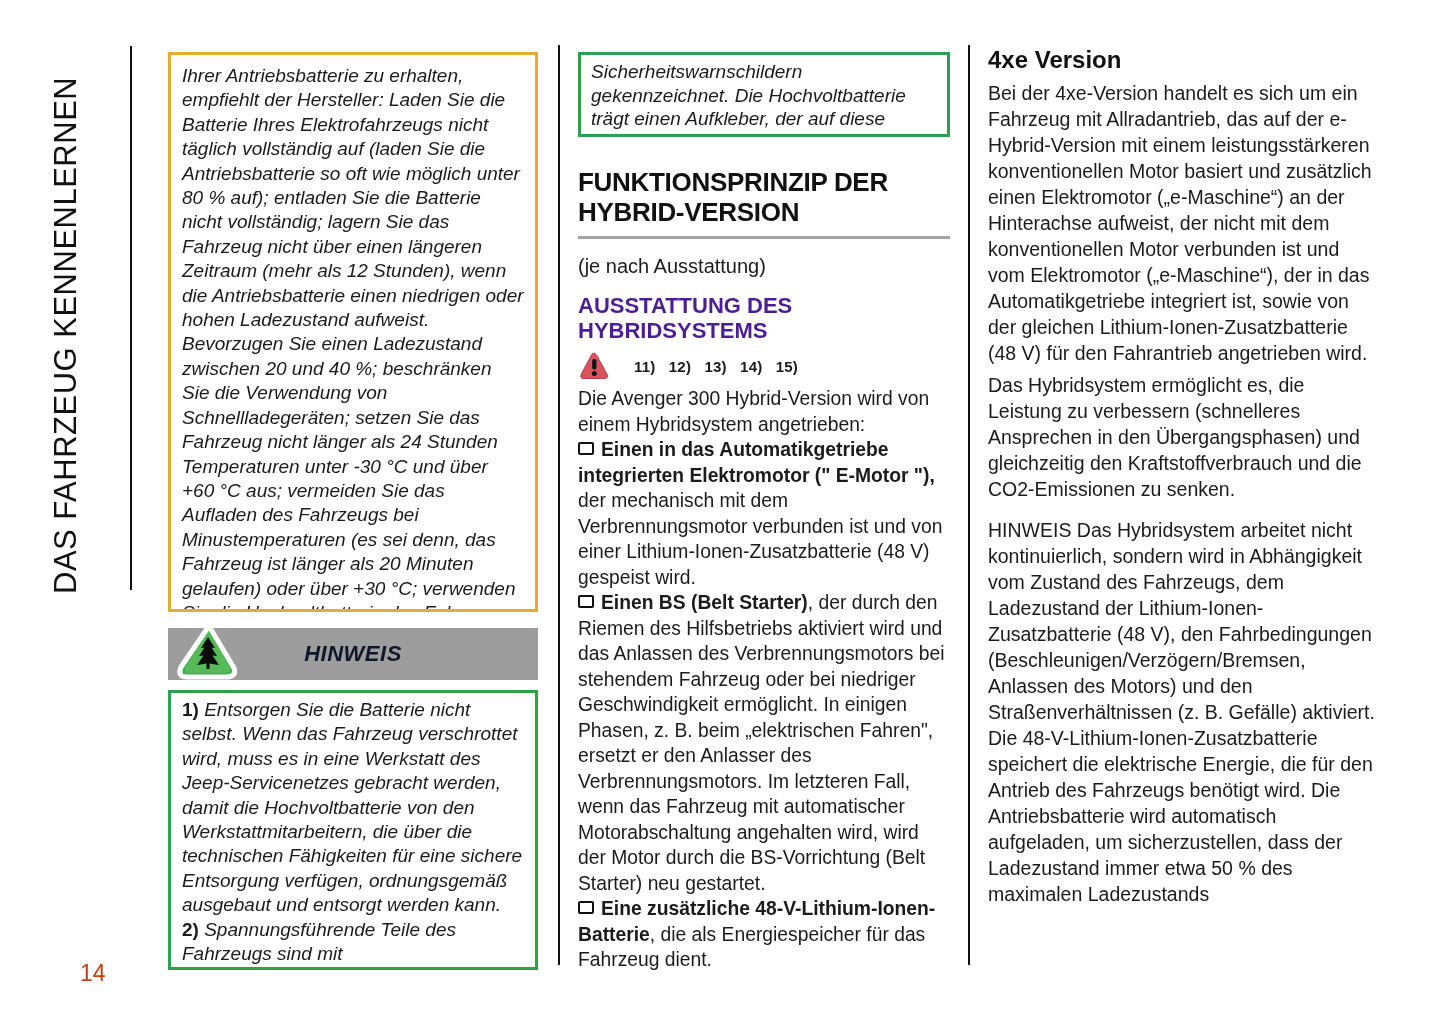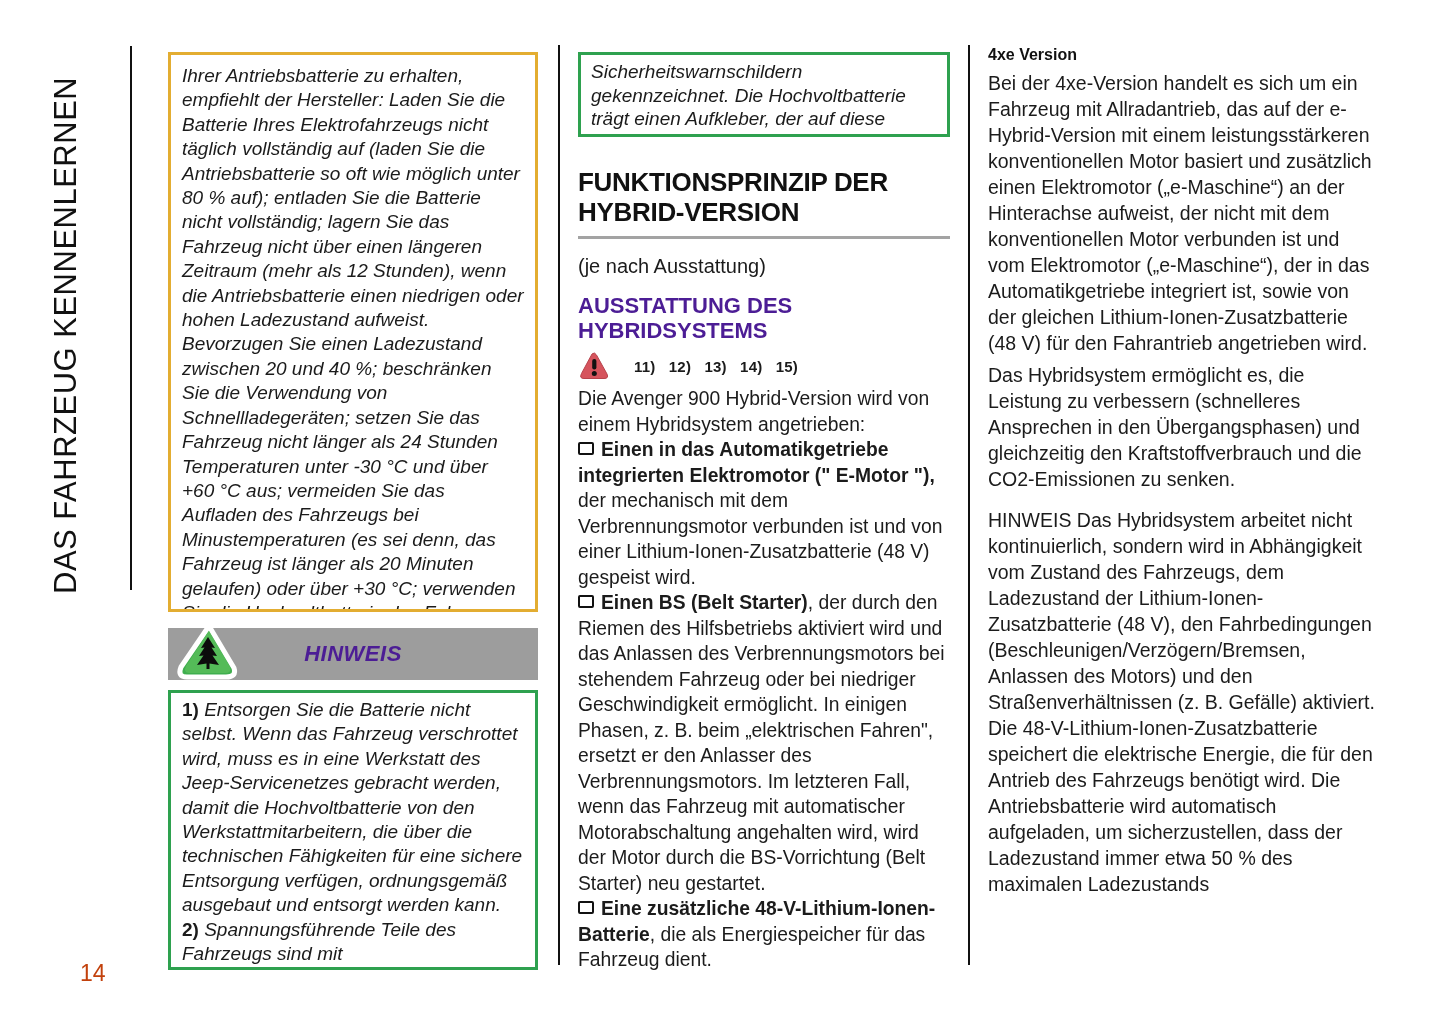--- a/index.html
+++ b/index.html
@@ -34,42 +34,42 @@
   .box.greenL{border:3px solid #2ea14f;height:280px;margin-top:10px;padding-top:5px;}
   .box.greenM{border:3px solid #2ea14f;height:85px;line-height:23.6px;padding:5px 10px;}
   .box b{font-style:normal;font-weight:bold;}
 
   
   .banner{
     position:relative;margin-top:16px;height:52px;background:#9d9d9d;
     display:flex;align-items:center;justify-content:center;
   }
   .banner .label{
-    color:#4c1d95;font-weight:bold;font-style:italic;font-size:22px;letter-spacing:.5px;
+    color:#0f172a;font-weight:bold;font-style:italic;font-size:22px;letter-spacing:.5px;
   }
   .tree-badge{position:absolute;left:7px;top:-7px;width:64px;height:64px;}
 
   
   .h1{
     margin:30px 0 16px 0;font-size:26px;font-weight:bold;letter-spacing:-.3px;
     line-height:30px;color:#111;border-bottom:3px solid #a3a3a3;padding-bottom:9px;
   }
   .subtitle{margin:11px 0 0 0;font-size:20px;}
   .h2{margin:15px 0 0 0;font-size:22px;font-weight:bold;line-height:25px;color:#4c1d95;}
   .warnrow{margin:9px 0 0 0;display:flex;align-items:center;gap:25px;}
   .warnrow .refs{font-weight:bold;font-size:15px;word-spacing:9px;letter-spacing:.2px;}
   .body-p{margin:5px 0 0 0;font-size:19.3px;line-height:25.5px;}
   .li{margin:0;font-size:19.3px;line-height:25.5px;}
   .sq{
     display:inline-block;width:12px;height:9px;border:2.5px solid #111;
     border-radius:2px;margin-right:7px;vertical-align:1px;
   }
 
   
-  .h3{margin:0;font-size:16px;font-weight:bold;color:#111;}
+  .h3{margin:0;font-size:24px;font-weight:bold;color:#111;}
   .col3 p{margin:6px 0 0 0;font-size:19.5px;line-height:26px;}
   .col3 p.gap{margin-top:15px;}
 
   
   .pagenum{position:absolute;left:80px;top:960px;font-size:23px;color:#c2410c;}
 </style>
 </head>
 <body>
 
 <div class="page">
@@ -119,21 +119,21 @@
 
     <div class="warnrow">
       <svg width="31" height="29" viewBox="0 0 31 29">
         <path d="M14 2 Q16.5 -0.5 18.5 3 L29 22 Q31 26.5 26 26.5 L6 26.5 Q1 26.5 3.5 21.5 Z" fill="#d6545d" stroke="#b8434c" stroke-width="1"></path>
         <rect x="14.2" y="7" width="4.2" height="10.5" rx="2" fill="#111"></rect>
         <circle cx="16.3" cy="21.5" r="2.5" fill="#111"></circle>
       </svg>
       <span class="refs">11) 12) 13) 14) 15)</span>
     </div>
 
-    <p class="body-p">Die Avenger 900 Hybrid-Version wird von einem Hybridsystem angetrieben:</p>
+    <p class="body-p">Die Avenger 300 Hybrid-Version wird von einem Hybridsystem angetrieben:</p>
 
     <p class="li"><span class="sq"></span><b>Einen in das Automatikgetriebe integrierten Elektromotor (" E-Motor "),</b><span> der mechanisch mit dem Verbrennungsmotor verbunden ist und von einer Lithium-Ionen-Zusatzbatterie (48 V) gespeist wird.</span></p>
 
     <p class="li"><span class="sq"></span><b>Einen BS (Belt Starter)</b><span>, der durch den Riemen des Hilfsbetriebs aktiviert wird und das Anlassen des Verbrennungsmotors bei stehendem Fahrzeug oder bei niedriger Geschwindigkeit ermöglicht. In einigen Phasen, z. B. beim „elektrischen Fahren", ersetzt er den Anlasser des Verbrennungsmotors. Im letzteren Fall, wenn das Fahrzeug mit automatischer Motorabschaltung angehalten wird, wird der Motor durch die BS-Vorrichtung (Belt Starter) neu gestartet.</span></p>
 
     <p class="li"><span class="sq"></span><b>Eine zusätzliche 48-V-Lithium-Ionen-Batterie</b><span>, die als Energiespeicher für das Fahrzeug dient.</span></p>
   </div>
 
   <div class="col col3">
     <h3 class="h3">4xe Version</h3>

